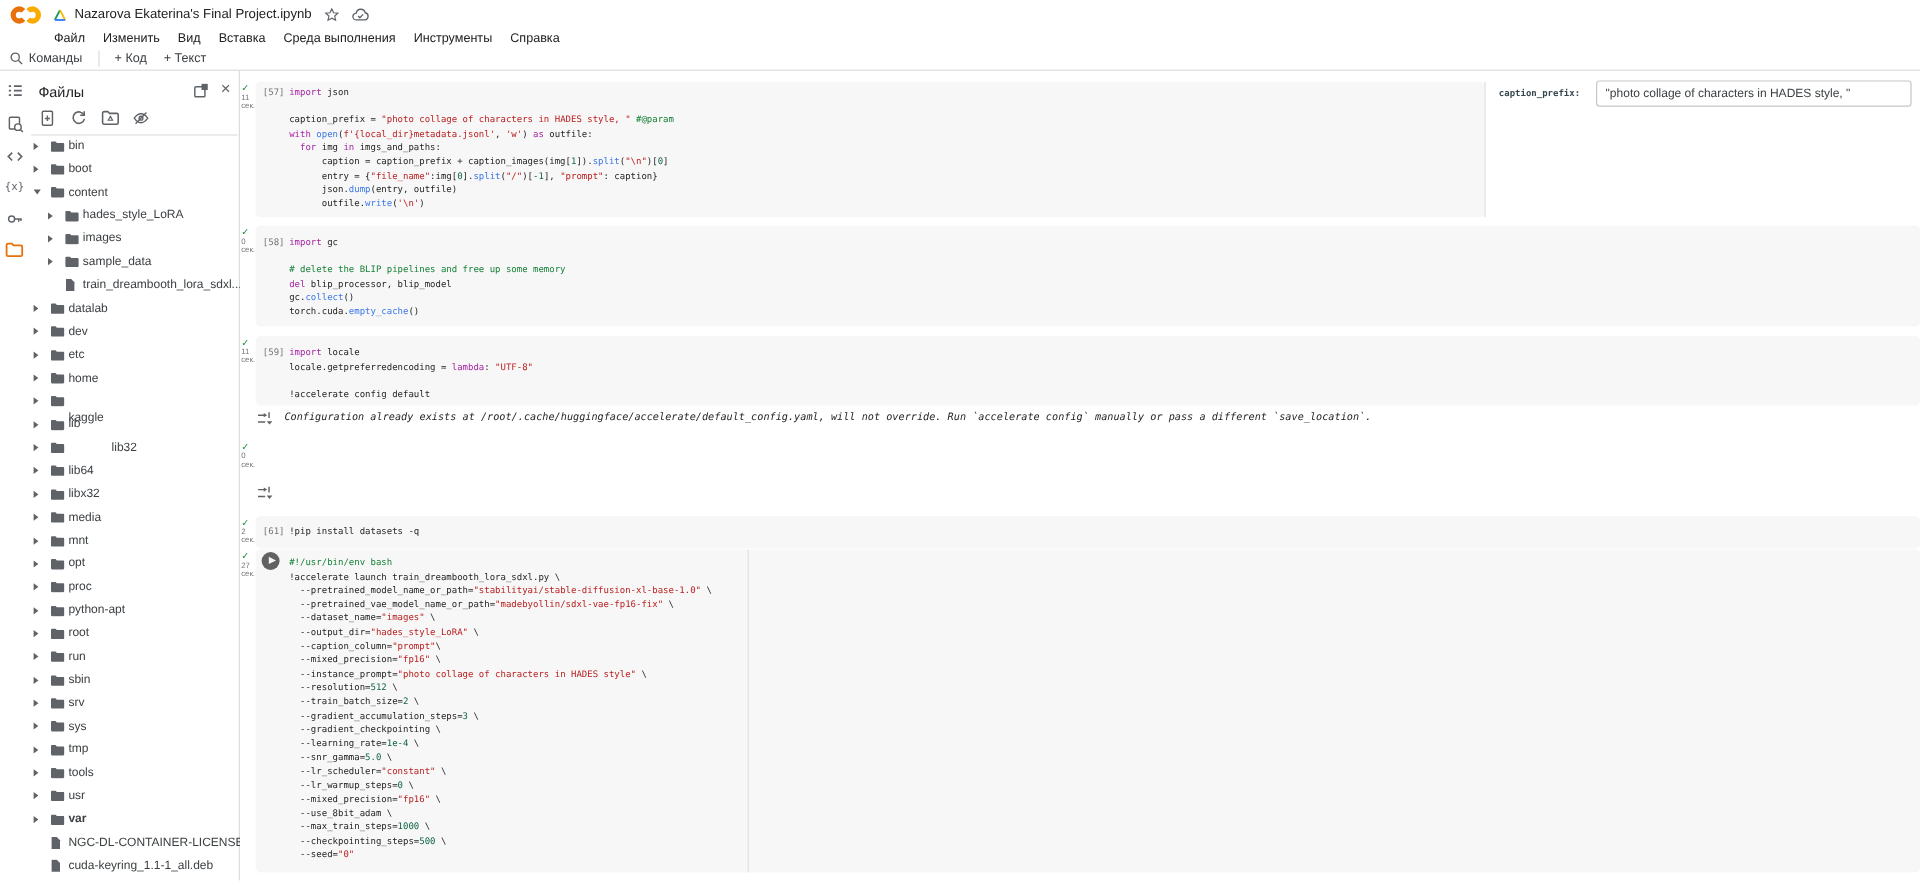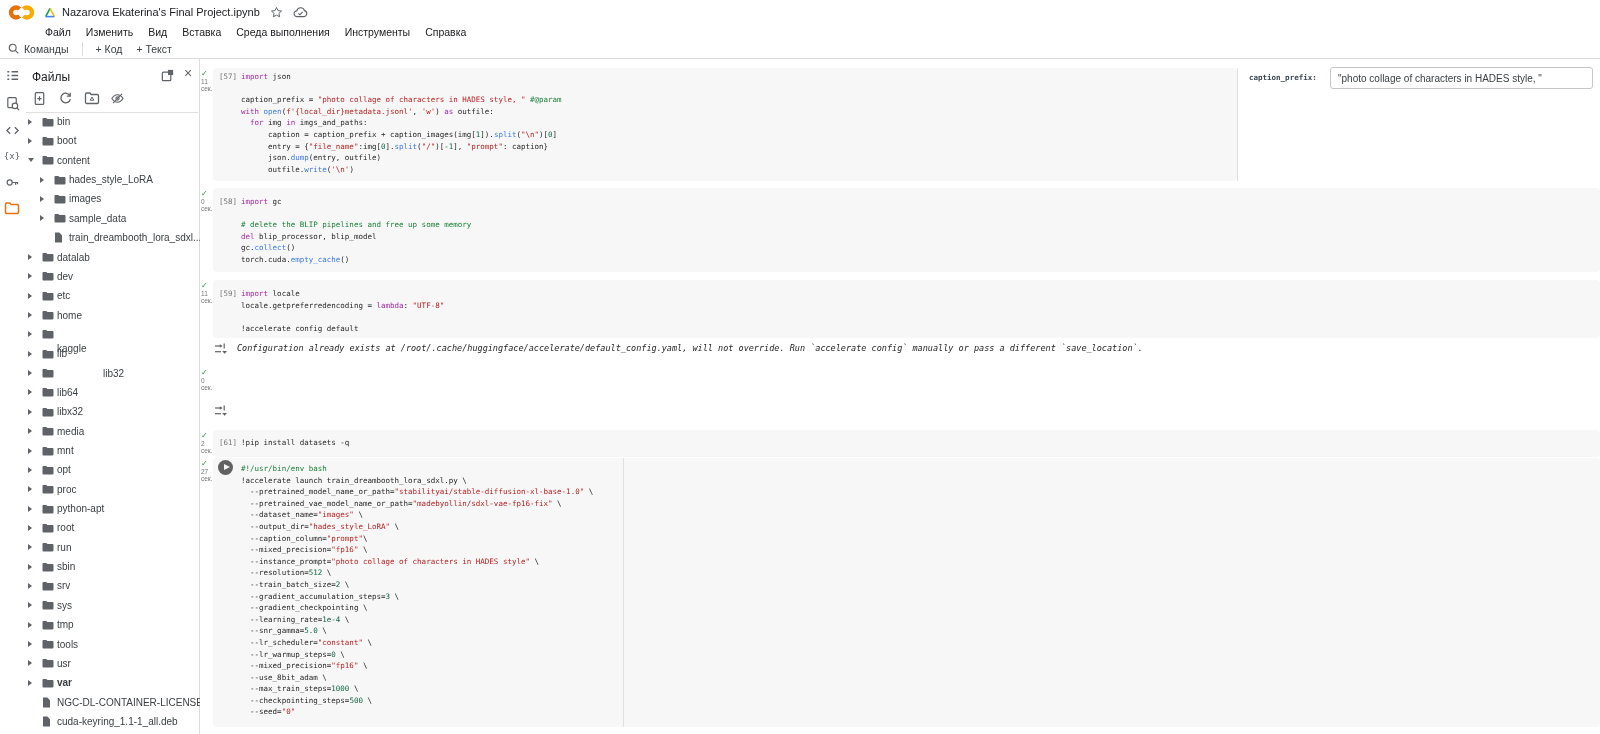--- a/index.html
+++ b/index.html
@@ -317,21 +317,21 @@
           </span>
           <span class="tree-lb" style="left:33px;">lib</span>
         </div>
         <div class="tree-row" style="top:251.6px;">
           <span class="caret caret-r" style="left:4px;"></span>
           <span class="tree-ic" style="left:18px;">
             <svg width="12" height="10" viewBox="0 0 12 10">
               <path d="M.5 1.8c0-.5.4-.9.9-.9h2.9l1.1 1.2h5.2c.5 0 .9.4.9.9v5.6c0 .5-.4.9-.9.9H1.4c-.5 0-.9-.4-.9-.9z" fill="#5f6368"></path>
             </svg>
           </span>
-          <span class="tree-lb" style="left:43px;padding-left:36px;">lib32</span>
+          <span class="tree-lb" style="left:33px;padding-left:36px;">lib32</span>
         </div>
         <div class="tree-row" style="top:270.9px;">
           <span class="caret caret-r" style="left:4px;"></span>
           <span class="tree-ic" style="left:18px;">
             <svg width="12" height="10" viewBox="0 0 12 10">
               <path d="M.5 1.8c0-.5.4-.9.9-.9h2.9l1.1 1.2h5.2c.5 0 .9.4.9.9v5.6c0 .5-.4.9-.9.9H1.4c-.5 0-.9-.4-.9-.9z" fill="#5f6368"></path>
             </svg>
           </span>
           <span class="tree-lb" style="left:33px;">lib64</span>
         </div>

